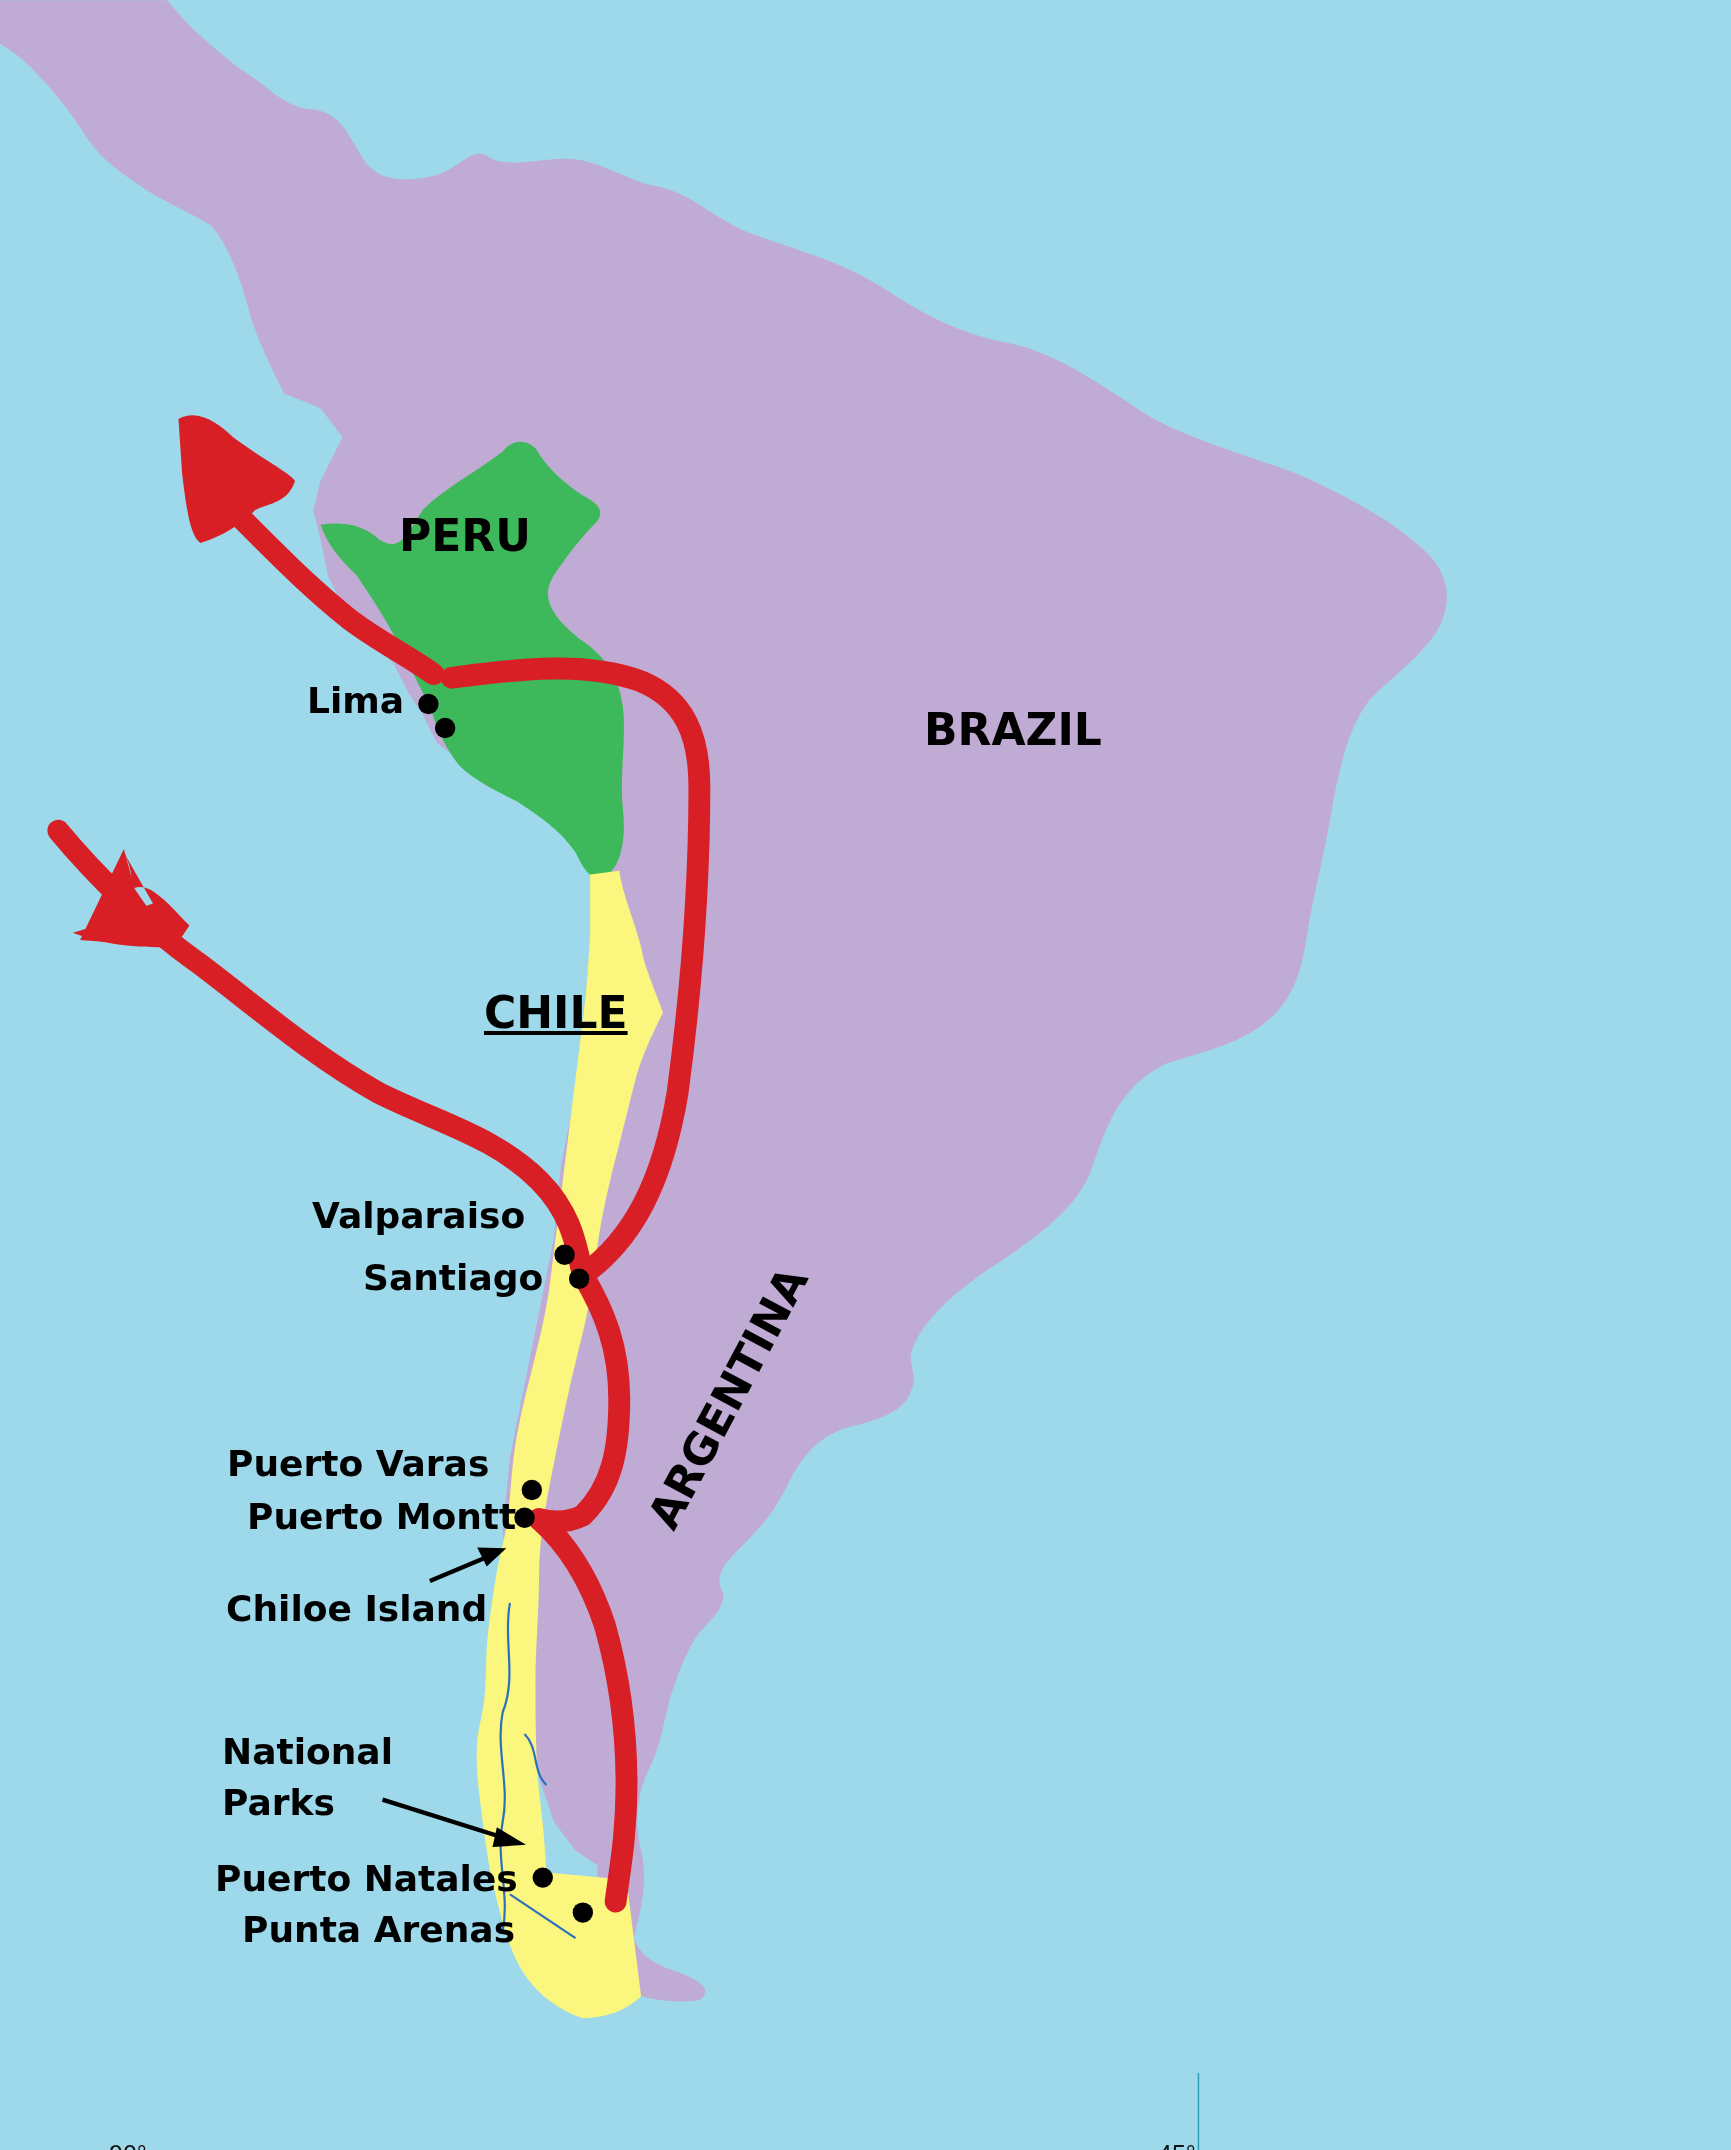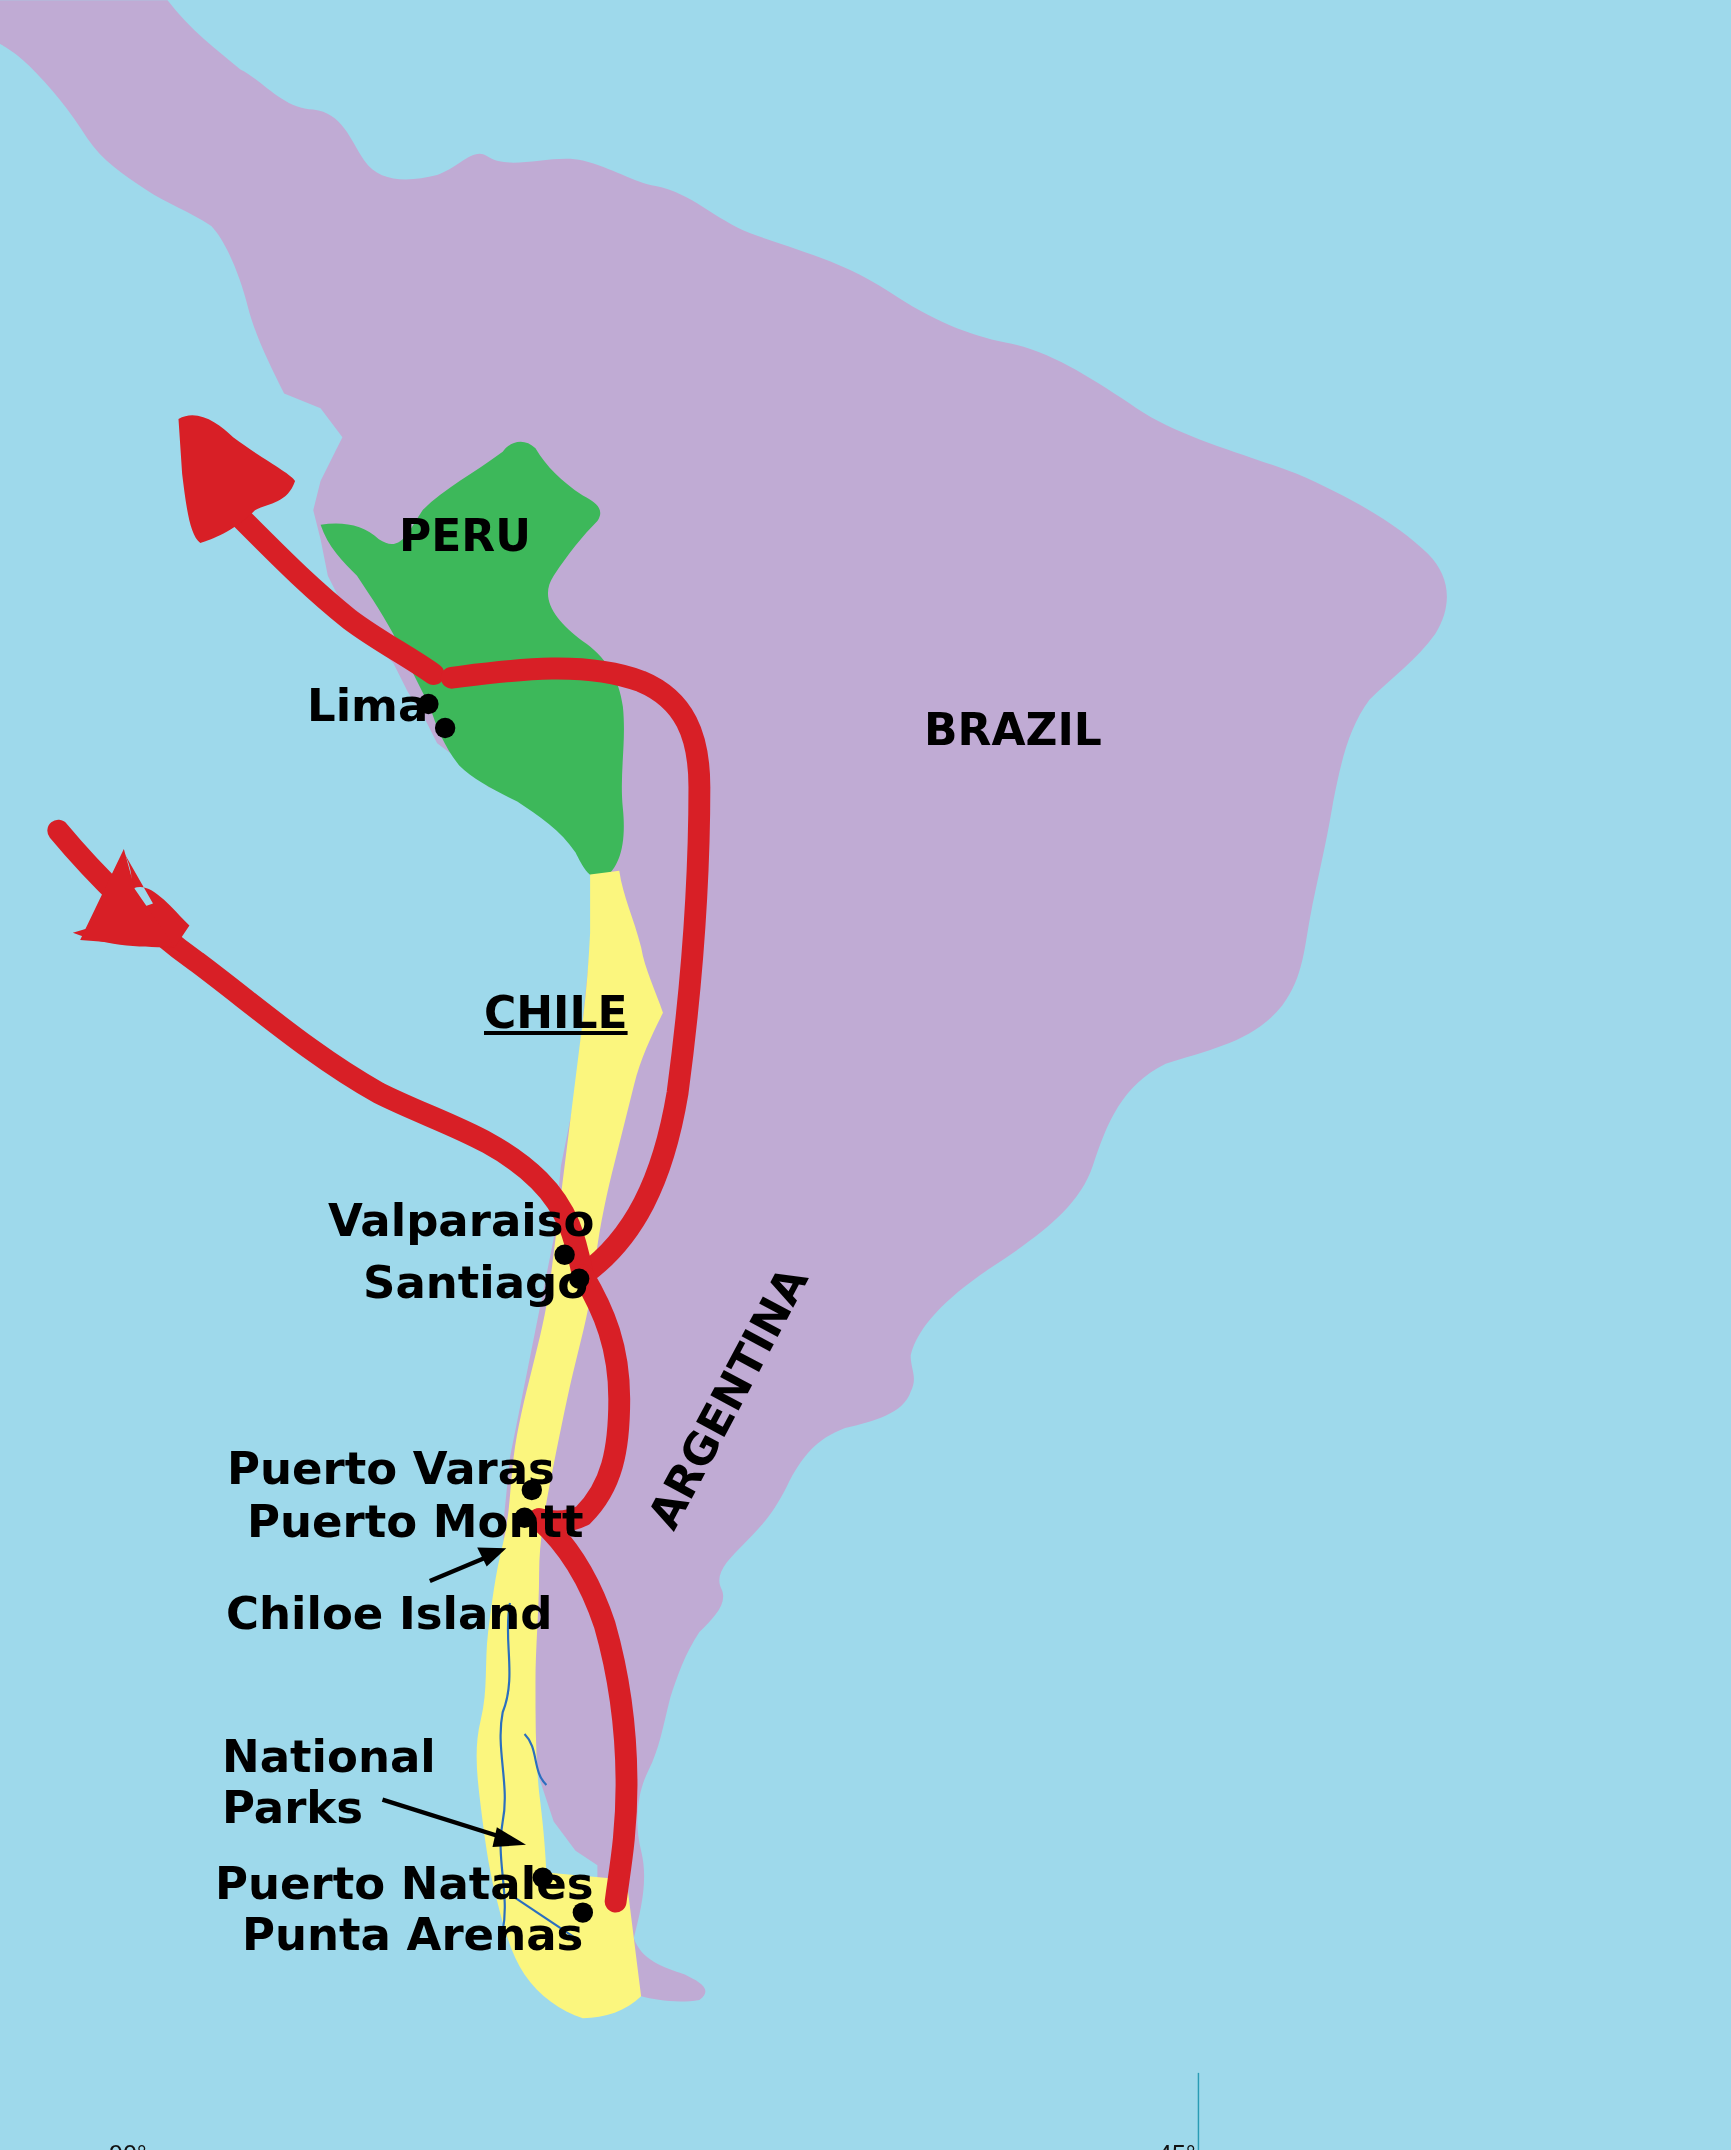--- a/index.html
+++ b/index.html
@@ -1,21 +1,21 @@
 <!DOCTYPE html>
 <html style="font-size:11.7px"><head>
 <meta charset="utf-8">
 <style>
   html,body{margin:0;padding:0;}
   body{width:1731px;height:2151px;overflow:hidden;background:#9ed9eb;}
   #map{position:relative;width:1731px;height:1546px;background:var(--ocean);}
   svg.base{position:absolute;left:0;top:0;}
   .lbl{position:absolute;font-family:"DejaVu Sans","Liberation Sans",sans-serif;font-weight:bold;color:#000;white-space:nowrap;line-height:1;}
   .country{font-size:44px;}
-  .city{font-size:45px;}
+  .city{font-size:36px;}
   .deg{font-family:"Liberation Sans",sans-serif;font-size:25px;color:#111;position:absolute;}
 </style>
 </head>
 <body>
 
 <div id="map" style="--ocean: #9ed9eb;">
   <svg class="base" width="1731" height="2151" viewBox="0 0 2376 2952">
 
     <rect x="0" y="0" width="2376" height="2952" fill="#9ed9eb"></rect>
 
@@ -91,21 +91,21 @@
       <circle cx="800" cy="2625" r="14"></circle>
     </g>
   </svg>
 
   <div class="lbl country" style="left:399px;top:514px;">PERU</div>
   <div class="lbl country" style="left:924px;top:708px;">BRAZIL</div>
   <div class="lbl country" style="left:484px;top:991px;text-decoration:underline;">CHILE</div>
   <div class="lbl country" style="left:641px;top:1515px;transform:rotate(-62deg);transform-origin:left top;">ARGENTINA</div>
 
   <div class="lbl city" style="left:307px;top:683px;">Lima</div>
-  <div class="lbl city" style="left:312px;top:1198px;margin-left:16px;">Valparaiso</div>
+  <div class="lbl city" style="left:312px;top:1198px;">Valparaiso</div>
   <div class="lbl city" style="left:363px;top:1260px;">Santiago</div>
   <div class="lbl city" style="left:227px;top:1446px;">Puerto Varas</div>
   <div class="lbl city" style="left:227px;top:1499px;margin-left:20px;">Puerto Montt</div>
   <div class="lbl city" style="left:226px;top:1579px;margin-top:12px;">Chiloe Island</div>
   <div class="lbl city" style="left:222px;top:1734px;">National</div>
   <div class="lbl city" style="left:222px;top:1785px;">Parks</div>
   <div class="lbl city" style="left:215px;top:1861px;">Puerto Natales</div>
   <div class="lbl city" style="left:242px;top:1912px;">Punta Arenas</div>
 
   <div class="deg" style="left:109px;top:2140px;">90°</div>

